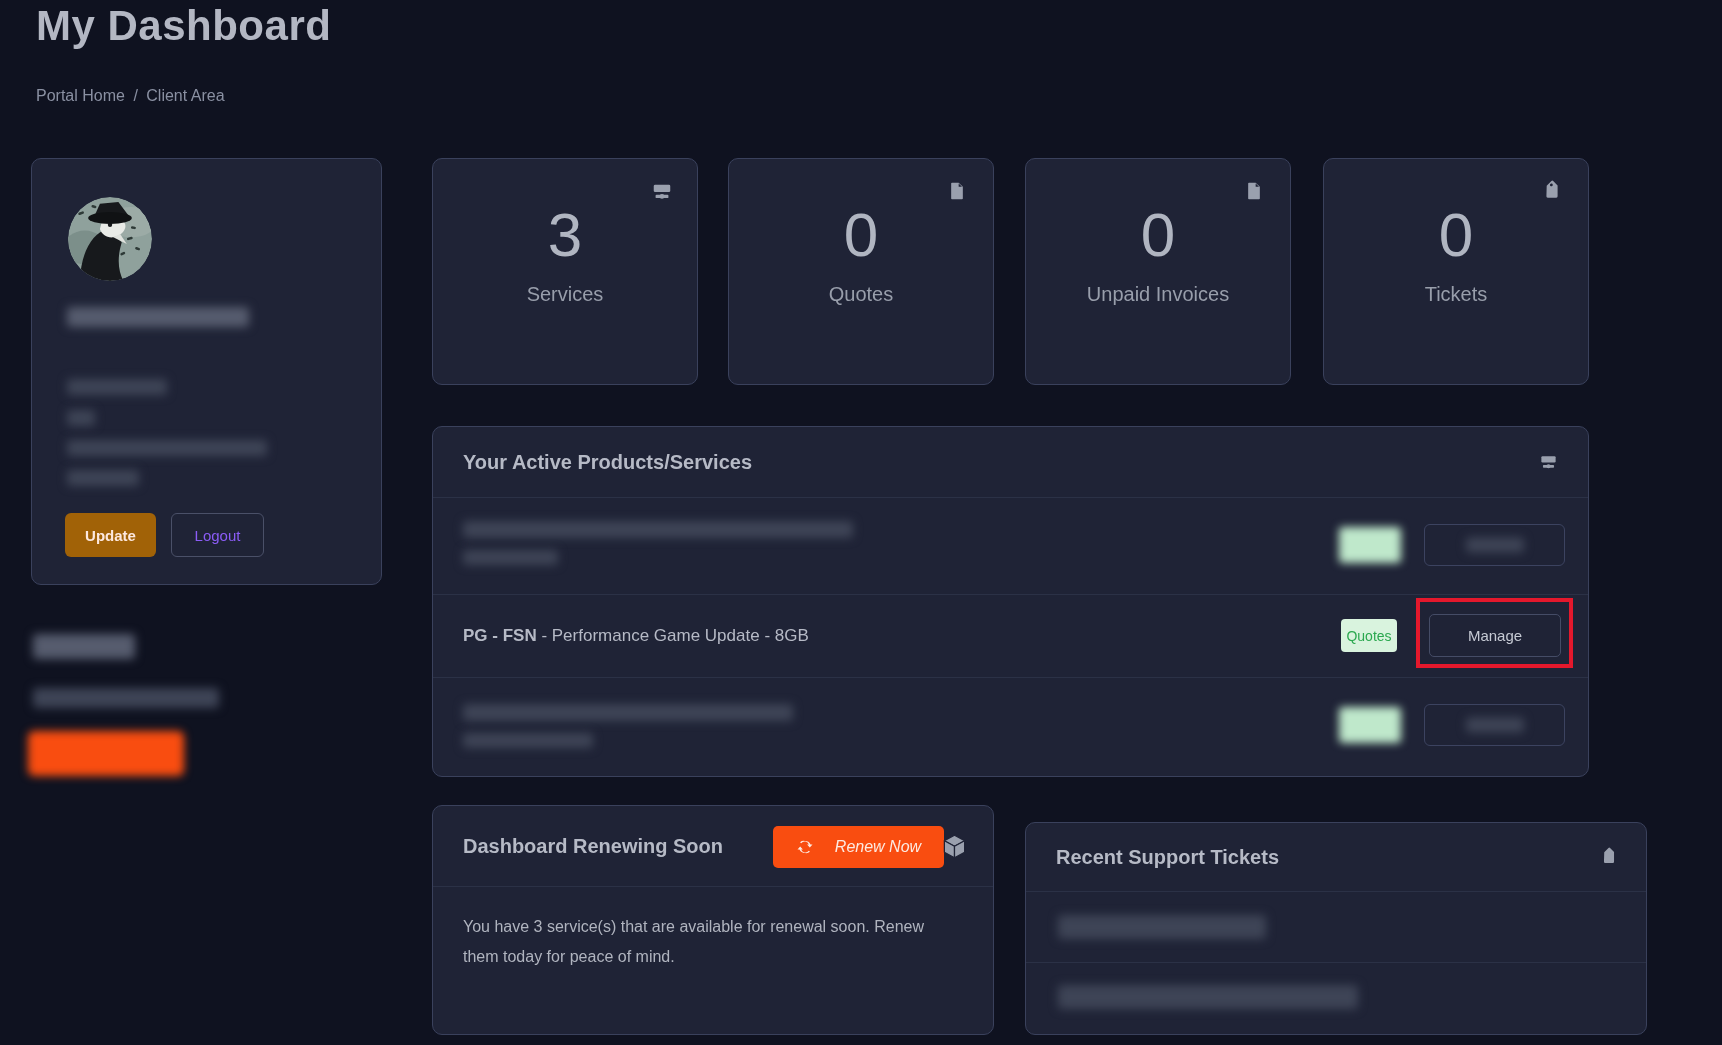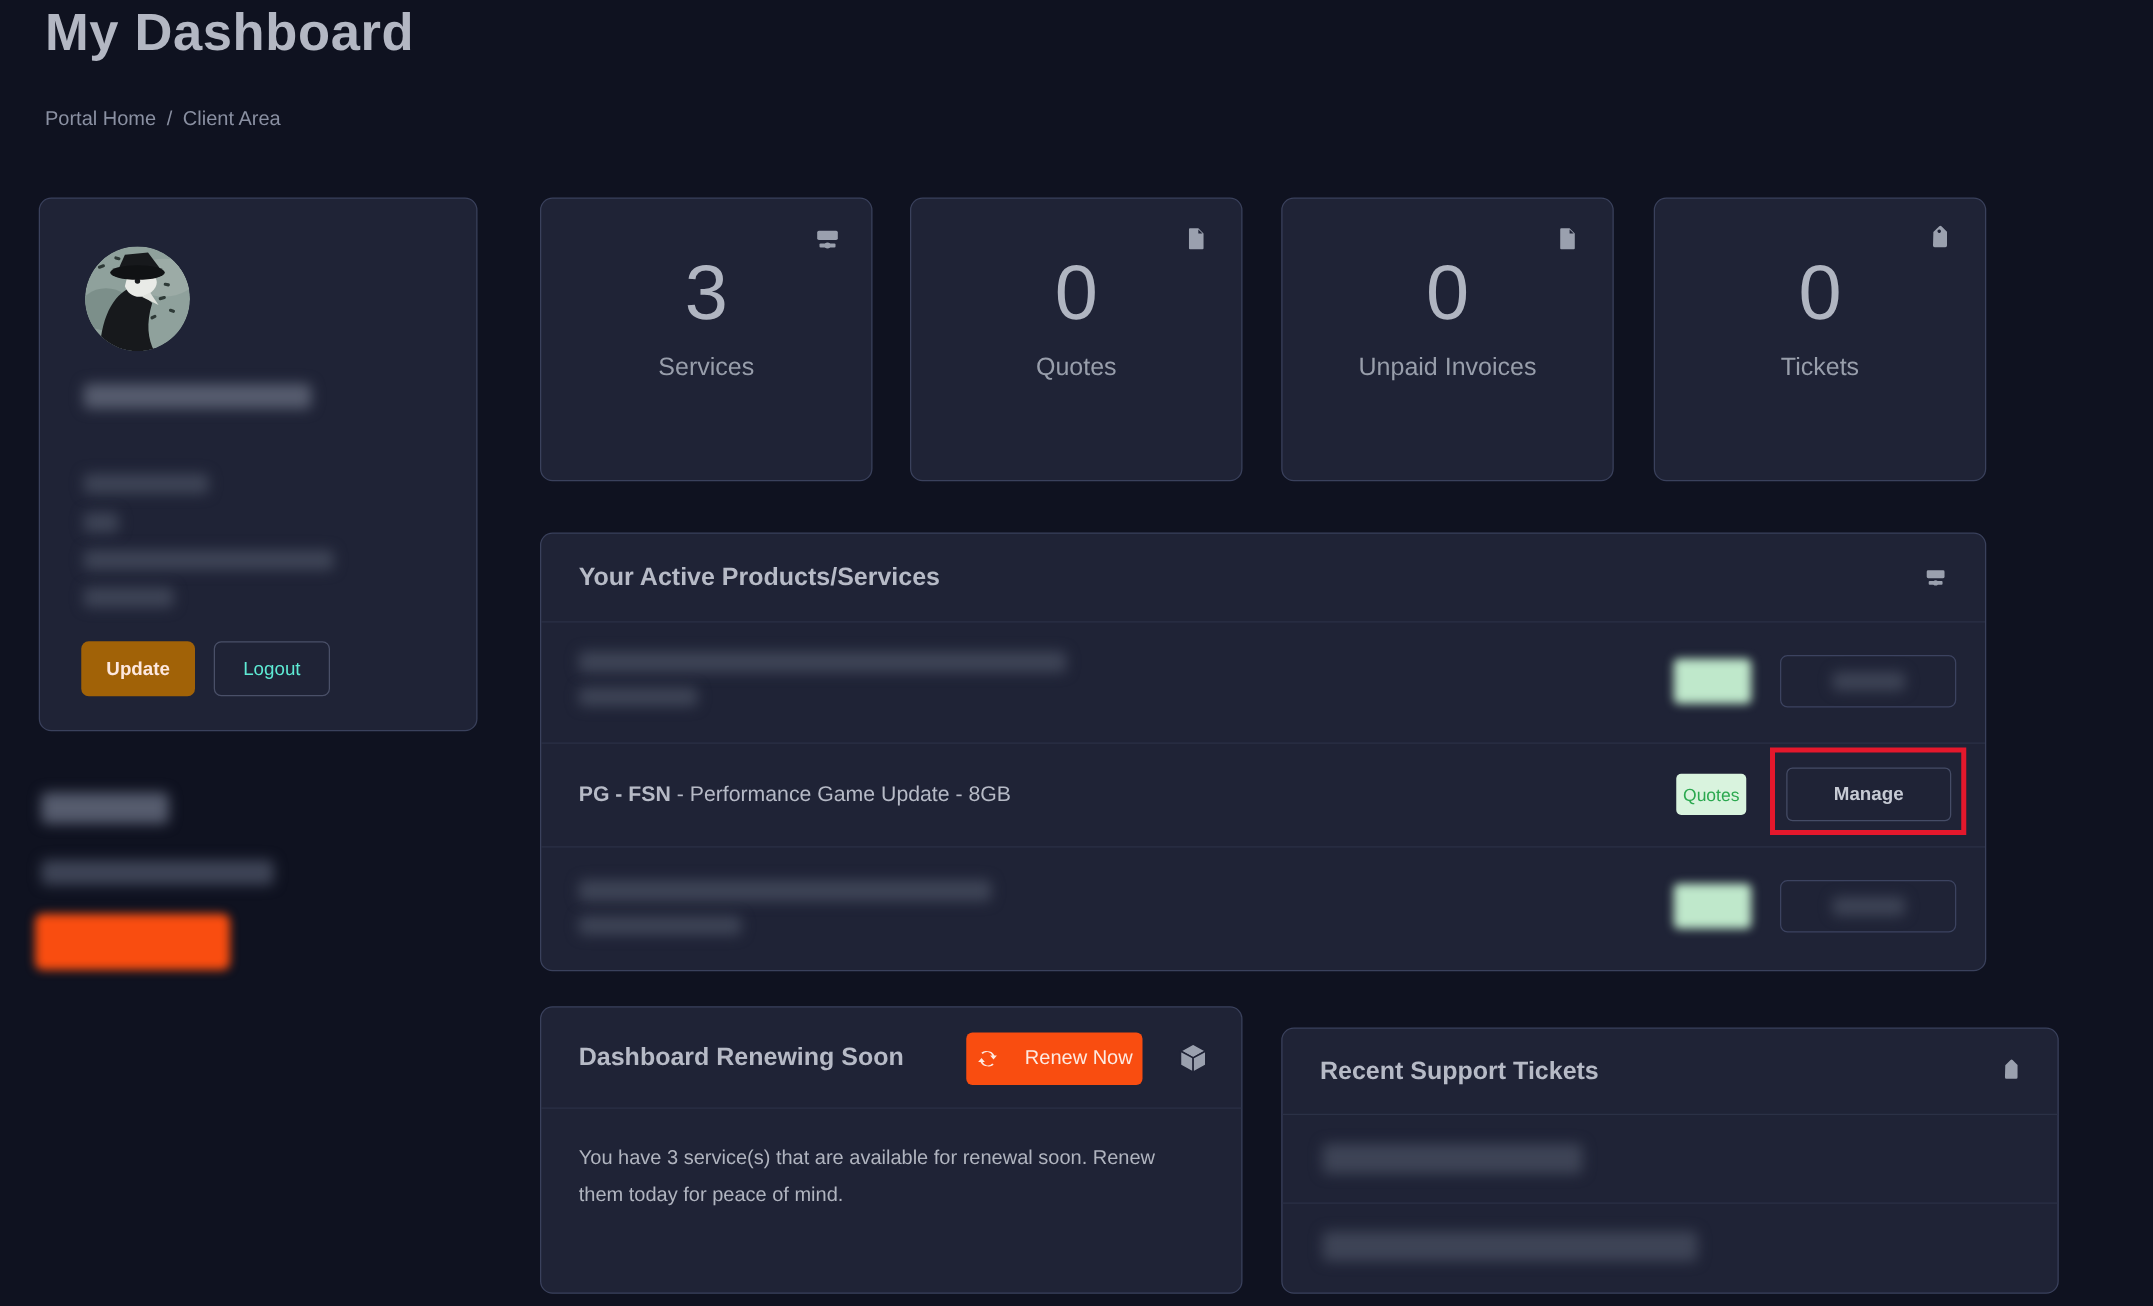--- a/index.html
+++ b/index.html
@@ -14,21 +14,21 @@
 
   
   .card { position:absolute; background:#1f2336; border:1px solid #3a415c; border-radius:10px; }
 
   
   .profile-card { left:31px; top:158px; width:351px; height:427px; }
   .avatar { left:36px; top:38px; width:84px; height:84px; border-radius:50%; overflow:hidden; }
   .btn { display:flex; align-items:center; justify-content:center; border-radius:6px;
          font-size:15px; cursor:pointer; }
   .btn-orange { background:#a16207; color:#fde8df; font-weight:700; border:none; }
-  .btn-outline { background:transparent; color:#5eead4; border:1px solid #4a5068; }
+  .btn-outline { background:transparent; color:#8b5cf6; border:1px solid #4a5068; }
 
   
   .blur { position:absolute; filter:blur(5px); border-radius:4px; background:#565c6e; }
   .blur.dark { background:#3e4456; }
   .blur.green { background:#bfe8cb; filter:blur(4px); }
   .blur.orange { background:#f94d10; filter:blur(4px); border-radius:6px; }
 
   
   .stat-card { top:158px; width:266px; height:227px; display:flex; flex-direction:column;
                align-items:center; padding-top:42px; }
@@ -50,24 +50,24 @@
                   background:#d9f3de; color:#2ba84f; font-size:14px; font-weight:400;
                   border-radius:4px; }
   .manage-btn { position:absolute; display:flex; align-items:center; justify-content:center;
                 background:transparent; border:1px solid #454c66; border-radius:5px;
                 color:#c6cad4; font-size:15px; cursor:pointer; }
   .annotation-rect { position:absolute; border:4px solid #e4182c; background:transparent; pointer-events:none; }
   .btn-blur { position:absolute; border:1px solid #3c4360; border-radius:6px; }
   .btn-blur .blur { left:50%; top:50%; transform:translate(-50%,-50%); width:58px; height:15px; }
 
   .renewals-panel { left:432px; top:805px; width:562px; height:230px; }
-  .renew-btn { position:absolute; left:340px; top:20px; width:141px; height:42px;
+  .renew-btn { position:absolute; left:340px; top:20px; width:171px; height:42px;
                display:flex; align-items:center; justify-content:center; gap:21px;
                background:#f94d10; border:none; border-radius:5px; color:#fdeae1;
-               font-size:16px; cursor:pointer; }
+               font-size:16px; cursor:pointer;font-style:italic; }
   .renew-body { position:absolute; left:30px; top:106px; width:500px; font-size:16px;
                 line-height:30px; color:#b0b4bf; }
 
   .tickets-panel { left:1025px; top:805px; width:622px; height:213px;margin-top:17px; }
 
   svg { display:block; }
 </style>
 </head>
 <body>
 
@@ -183,21 +183,21 @@
       <div class="blur dark"></div>
     </div>
   </div>
   <div class="divider" style="top:167px;"></div>
 
   <div class="prod-row" style="top:167px;height:83px;">
     <div class="prod-name" style="position:absolute;left:30px;top:32px;">
       <b>PG - FSN</b><span> - Performance Game Update - 8GB</span>
     </div>
     <div class="badge-active" style="left:908px;top:25px;width:56px;height:33px;">Quotes</div>
-    <button class="manage-btn" style="left:996px;top:20px;width:132px;height:43px;font-weight:bold;">Manage</button>
+    <button class="manage-btn" style="left:996px;top:20px;width:132px;height:43px;">Manage</button>
     <div class="annotation-rect" style="left:983px;top:4px;width:157px;height:70px;"></div>
   </div>
   <div class="divider" style="top:250px;"></div>
 
   <div class="prod-row" style="top:250px;height:101px;">
     <div class="blur dark" style="left:30px;top:27px;width:330px;height:17px;"></div>
     <div class="blur dark" style="left:30px;top:56px;width:130px;height:15px;"></div>
     <div class="blur green" style="left:906px;top:30px;width:62px;height:36px;"></div>
     <div class="btn-blur" style="left:991px;top:27px;width:141px;height:42px;">
       <div class="blur dark"></div>

